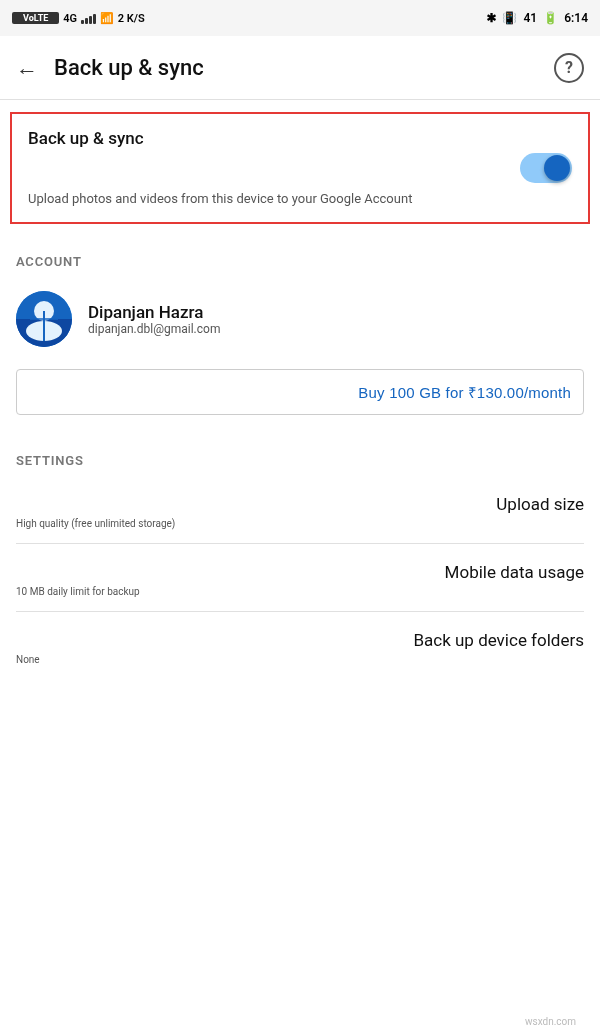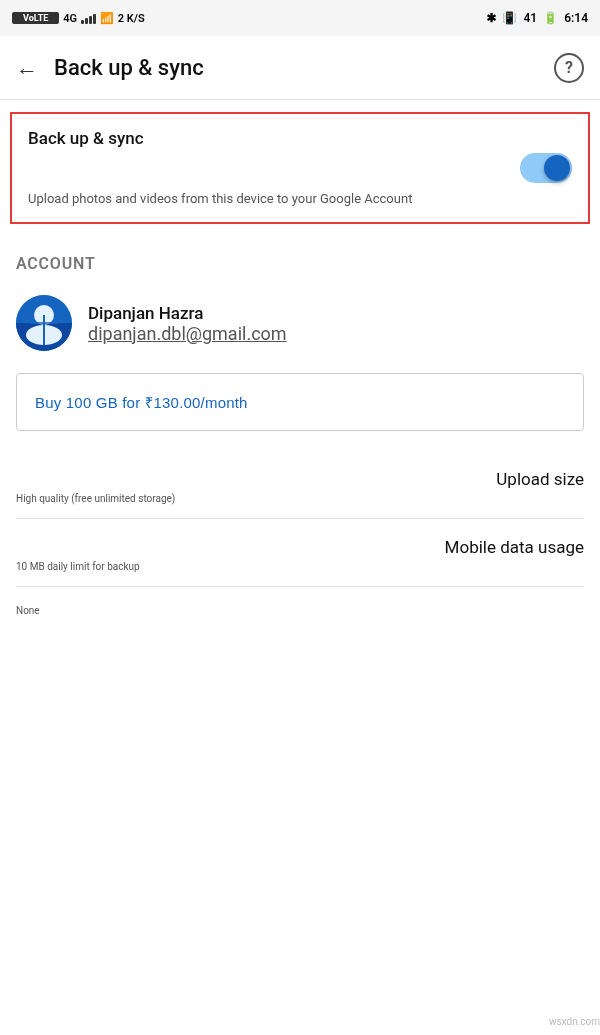--- a/index.html
+++ b/index.html
@@ -166,21 +166,21 @@
       background: #1565c0;
       border-radius: 50%;
       position: absolute;
       top: 2px;
       right: 2px;
       box-shadow: 0 2px 4px rgba(0,0,0,0.3);
     }
 
     
     .section-label {
-      font-size: 16px;
+      font-size: 13px;
       font-weight: 600;
       color: #777;
       letter-spacing: 0.8px;
       padding: 18px 20px 8px 16px;
       text-transform: uppercase;
     }
 
     
     .account-row {
       display: flex;
@@ -211,37 +211,36 @@
       flex-direction: column;
     }
 
     .account-name {
       font-size: 17px;
       font-weight: 500;
       color: #111;
     }
 
     .account-email {
-      font-size: 18px;
+      font-size: 12px;
       color: #555;
-      text-decoration: underline;
     }
 
     
     .buy-storage-wrapper {
       padding: 8px 16px 20px 16px;
     }
 
     .buy-storage-btn {
       display: block;
       width: 100%;
       border: 1px solid #ccc;
       border-radius: 4px;
-      padding: 18px;
-      text-align: left;
+      padding: 12px;
+      text-align: right;
       color: #1565c0;
       font-size: 15px;
       font-weight: 500;
       background: #fff;
       cursor: pointer;
       letter-spacing: 0.2px;
     }
 
     
     .divider {
@@ -263,21 +262,21 @@
     }
 
     .setting-value {
       font-size: 10px;
       color: #555;
     }
 
     .watermark {
       position: absolute;
       bottom: 8px;
-      right: 0;
+      right: 24px;
       font-size: 10px;
       color: #bbb;
     }
   </style>
 </head>
 <body>
 
 <div class="status-bar">
   <div class="status-left">
     <span class="volte-badge">VoLTE</span>
@@ -340,34 +339,36 @@
     <div class="account-info">
       <span class="account-name">Dipanjan Hazra</span>
       <span class="account-email">dipanjan.dbl@gmail.com</span>
     </div>
   </div>
 
   <div class="buy-storage-wrapper">
     <button class="buy-storage-btn">Buy 100 GB for ₹130.00/month</button>
   </div>
 
+  <div class="section-label">SETTINGS</div>
 
   <div class="setting-row">
     <div class="setting-title">Upload size</div>
     <div class="setting-value">High quality (free unlimited storage)</div>
   </div>
 
   <div class="divider"></div>
 
   <div class="setting-row">
     <div class="setting-title">Mobile data usage</div>
     <div class="setting-value">10 MB daily limit for backup</div>
   </div>
 
   <div class="divider"></div>
 
   <div class="setting-row">
+    <div class="setting-title">Back up device folders</div>
     <div class="setting-value">None</div>
   </div>
 
 </div>
 
 <span class="watermark">wsxdn.com</span>
 
 </body></html>

